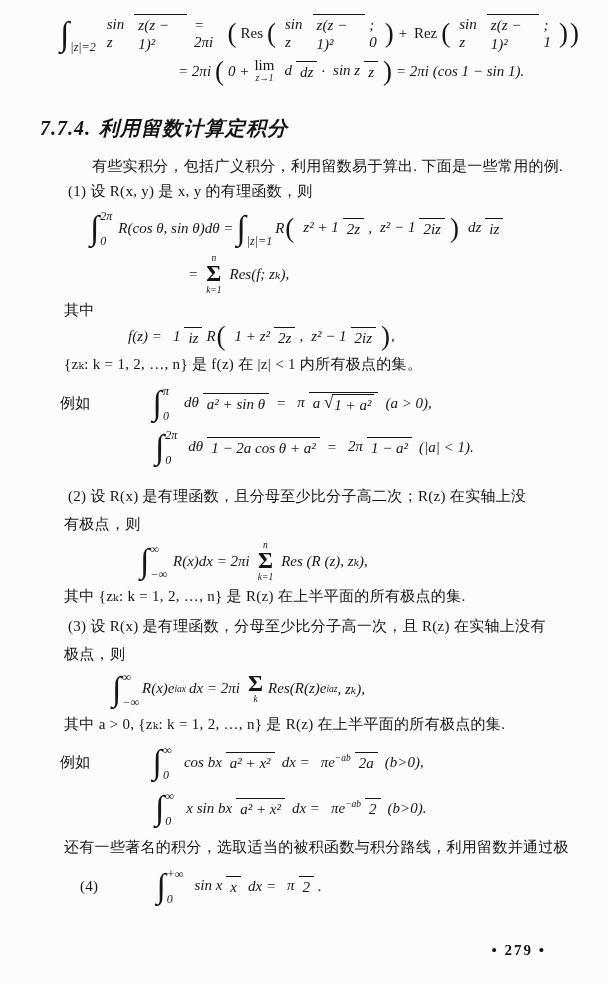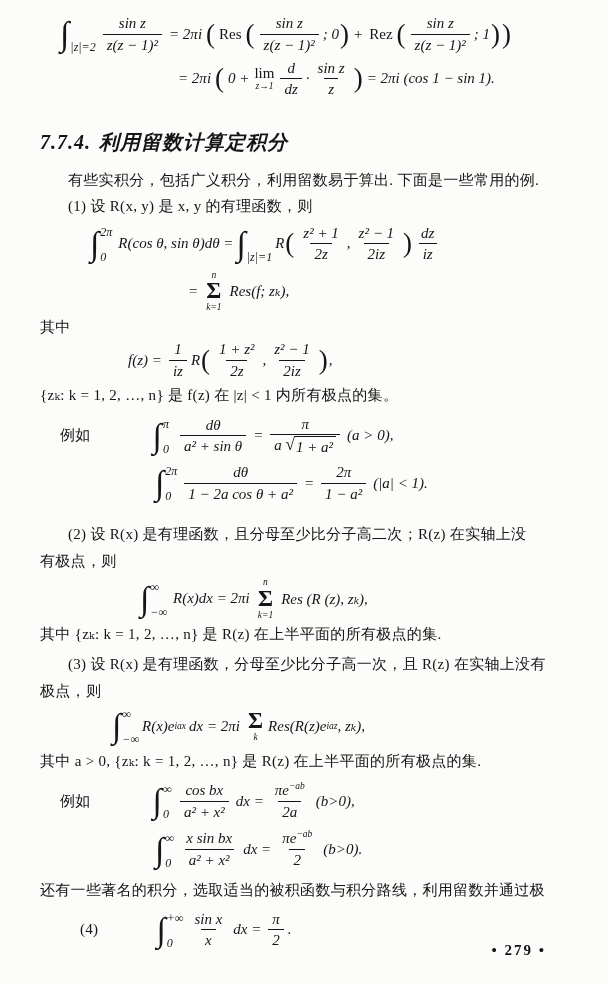--- a/index.html
+++ b/index.html
@@ -2,29 +2,29 @@
 <html><head>
 <meta charset="utf-8">
 <style>
   html,body{margin:0;padding:0;background:#e8e8e4;}
   .page{
     width:608px;height:984px;background:#fcfcfa;color:#151515;
     font-family:"Liberation Serif","DejaVu Serif",serif;
     position:relative;box-sizing:border-box;
     padding:14px 28px 0 40px;overflow:hidden;
   }
-  .cn{font-size:15px;line-height:1.45;white-space:nowrap;letter-spacing:.3px;}
+  .cn{font-size:15px;line-height:1.45;white-space:nowrap;letter-spacing:.3px;margin-left:24px;}
   .indent{text-indent:28px;}
   .heading{font-size:20px;font-weight:bold;margin-top:30px;letter-spacing:1px;font-style:italic;}
   .heading .hnum{margin-right:8px;}
   
   .frow{display:flex;align-items:center;font-size:15px;font-style:italic;}
   .frow .rm{font-style:normal;}
   .mx{margin:0 3px;}
-  .frac{display:inline-flex;flex-direction:column;align-items:center;margin:0 4px;line-height:1.25;}
+  .frac{display:inline-flex;flex-direction:row;align-items:center;margin:0 4px;line-height:1.25;}
   .frac .num{padding:0 4px 1px;}
   .frac .den{border-top:1.3px solid #151515;padding:1px 4px 0;}
   .bigint{display:inline-flex;align-items:center;margin-right:3px;}
   .intsign{font-size:34px;line-height:1;font-style:normal;}
   .intlims{display:flex;flex-direction:column;justify-content:space-between;height:38px;font-size:12px;font-style:italic;margin-left:1px;min-width:10px;}
   .intlims .isup{align-self:flex-start;}
   .intlims .isub{align-self:flex-start;margin-bottom:-2px;}
   .sumbox{display:inline-flex;flex-direction:column;align-items:center;margin:0 5px;font-size:9.5px;line-height:1.1;font-style:italic;}
   .sigma{font-size:23px;line-height:.95;font-style:normal;font-weight:bold;}
   .limbox{display:inline-flex;flex-direction:column;align-items:center;line-height:1;font-style:normal;margin:0 2px;}

